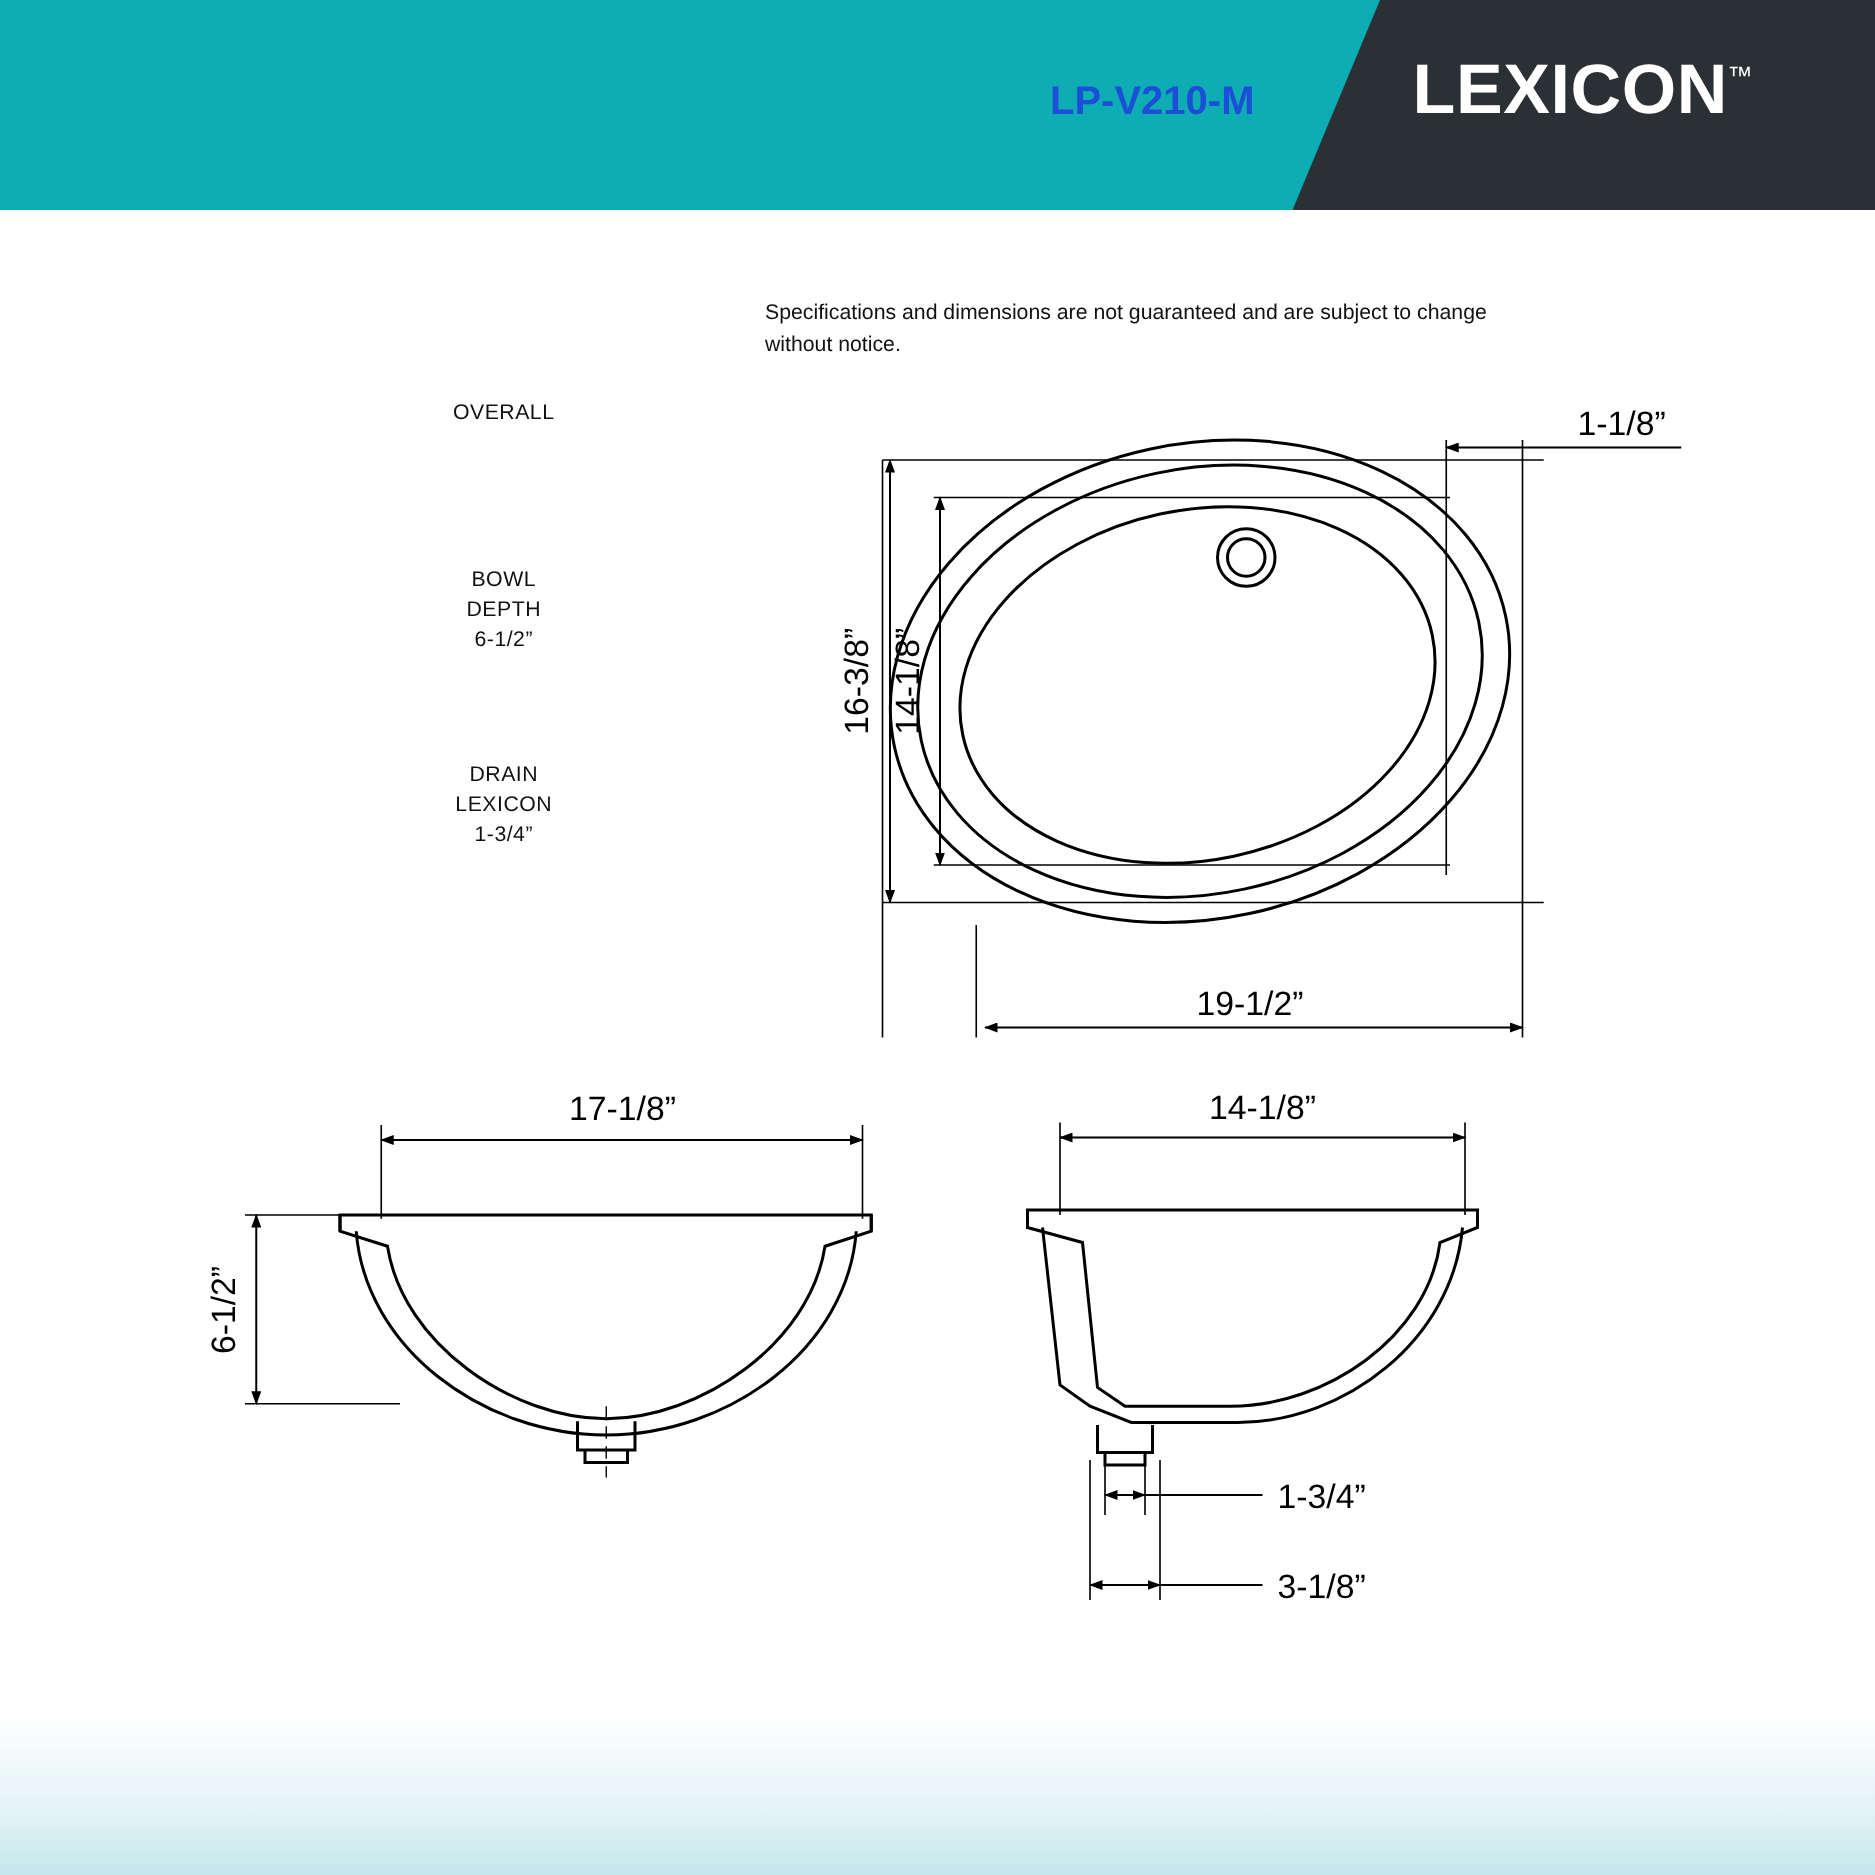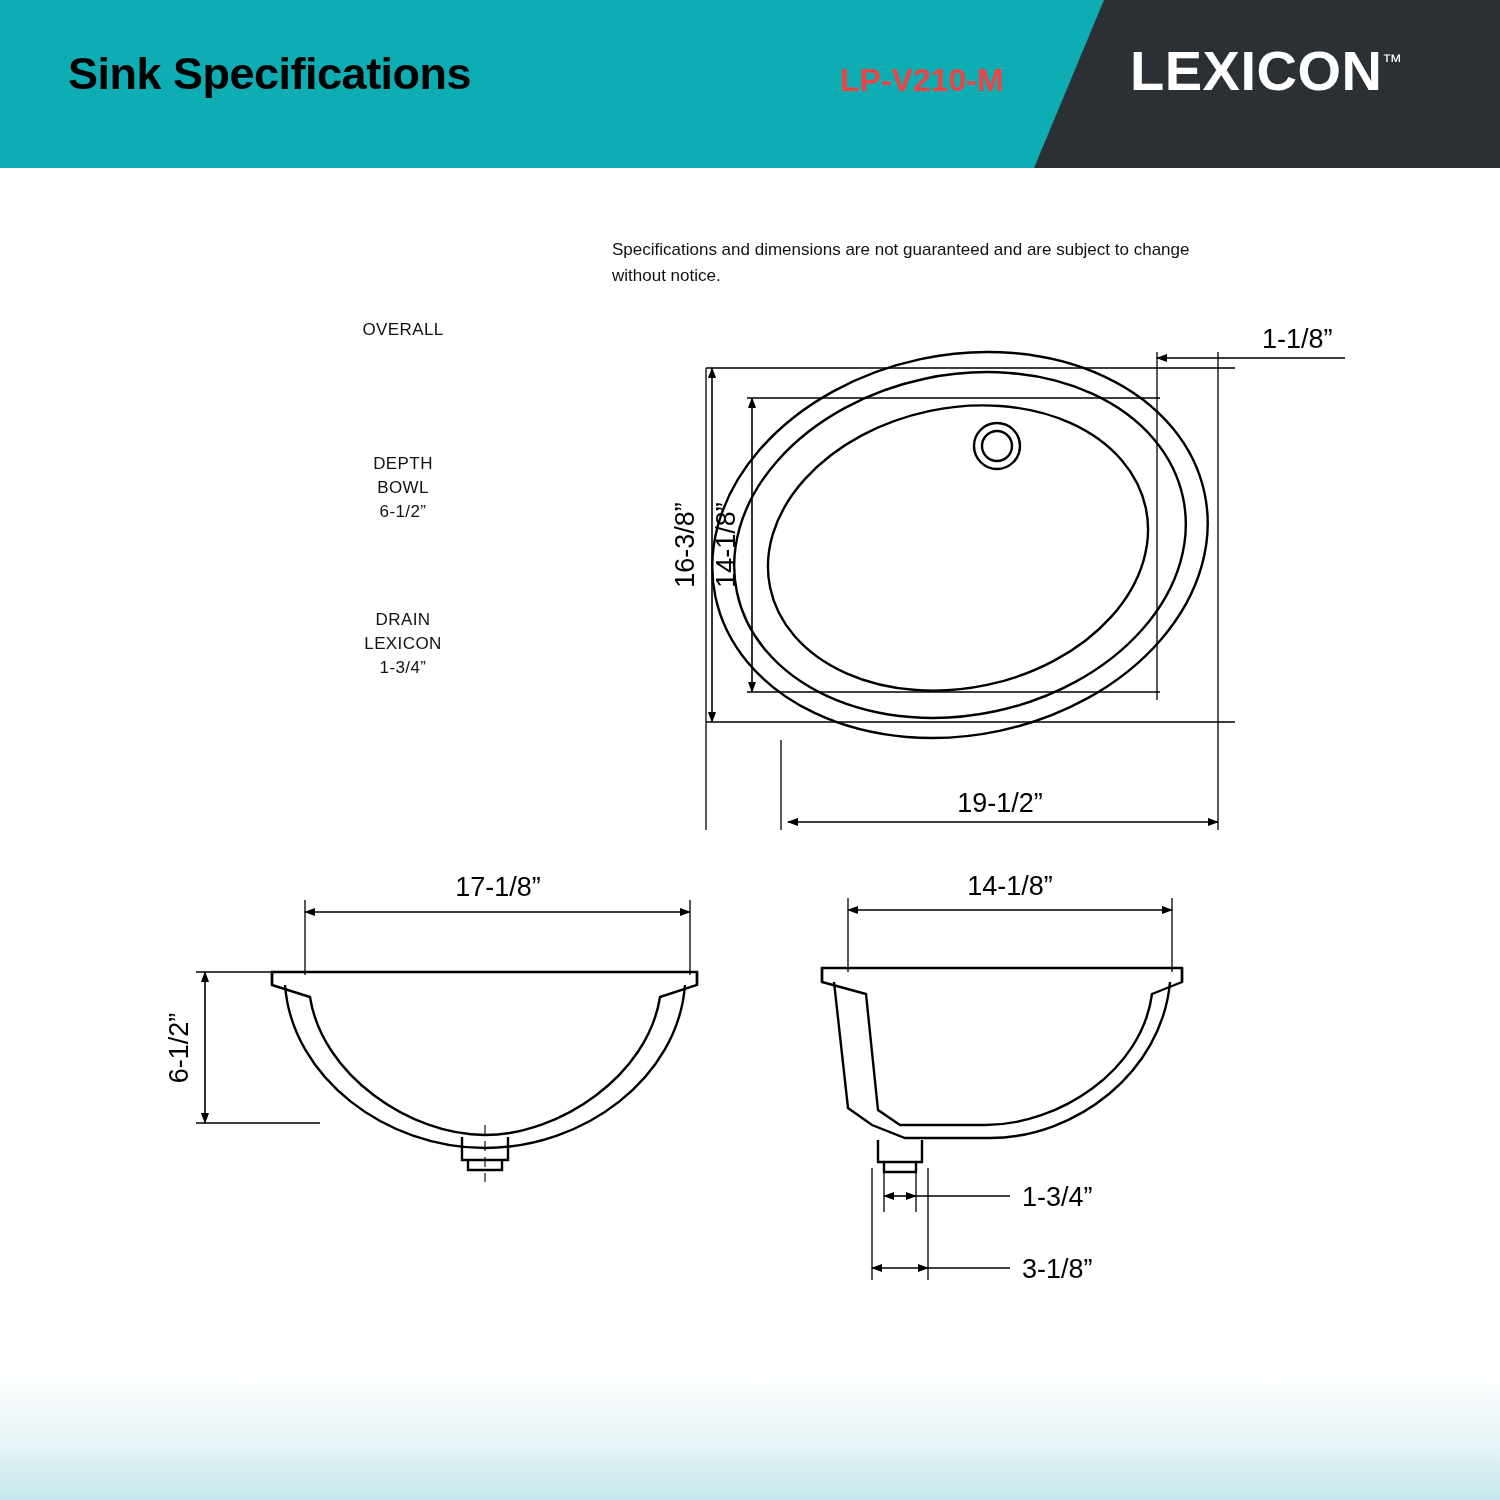--- a/index.html
+++ b/index.html
@@ -47,21 +47,21 @@
     font-weight: bold;
     color: #000000;
     letter-spacing: -0.5px;
   }
   .header-model {
     position: absolute;
     left: 840px;
     top: 62px;
     font-size: 32px;
     font-weight: bold;
-    color: #ef4444;
+    color: #1d4ed8;
   }
   .brand {
     position: absolute;
     left: 1130px;
     top: 38px;
     font-size: 56px;
     font-weight: bold;
     color: #ffffff;
     letter-spacing: 0.5px;
   }
@@ -115,35 +115,34 @@
     height: 130px;
     background: linear-gradient(to bottom, rgba(255,255,255,0) 0%, rgba(206,233,238,0.55) 60%, rgba(186,226,233,0.85) 100%);
   }
 </style>
 </head>
 <body>
 
 <div class="header">
   <div class="header-teal"></div>
   <div class="header-dark"></div>
-  <div class="header-title">Sink Specifications</div>
   <div class="header-model">LP-V210-M</div>
   <div class="brand">LEXICON</div>
   <div class="brand-tm">™</div>
 </div>
 
 <div class="disclaimer">Specifications and dimensions are not guaranteed and are subject to change without notice.</div>
 
 <div class="spec-block spec-overall">
   <div>OVERALL</div>
 </div>
 
 <div class="spec-block spec-bowl">
+  <div>BOWL</div>
   <div>DEPTH</div>
-  <div>BOWL</div>
   <div>6-1/2”</div>
 </div>
 
 <div class="spec-block spec-drain">
   <div>DRAIN</div>
   <div>LEXICON</div>
   <div>1-3/4”</div>
 </div>
 
 <svg class="drawing" viewBox="0 0 1500 1500" xmlns="http://www.w3.org/2000/svg">

